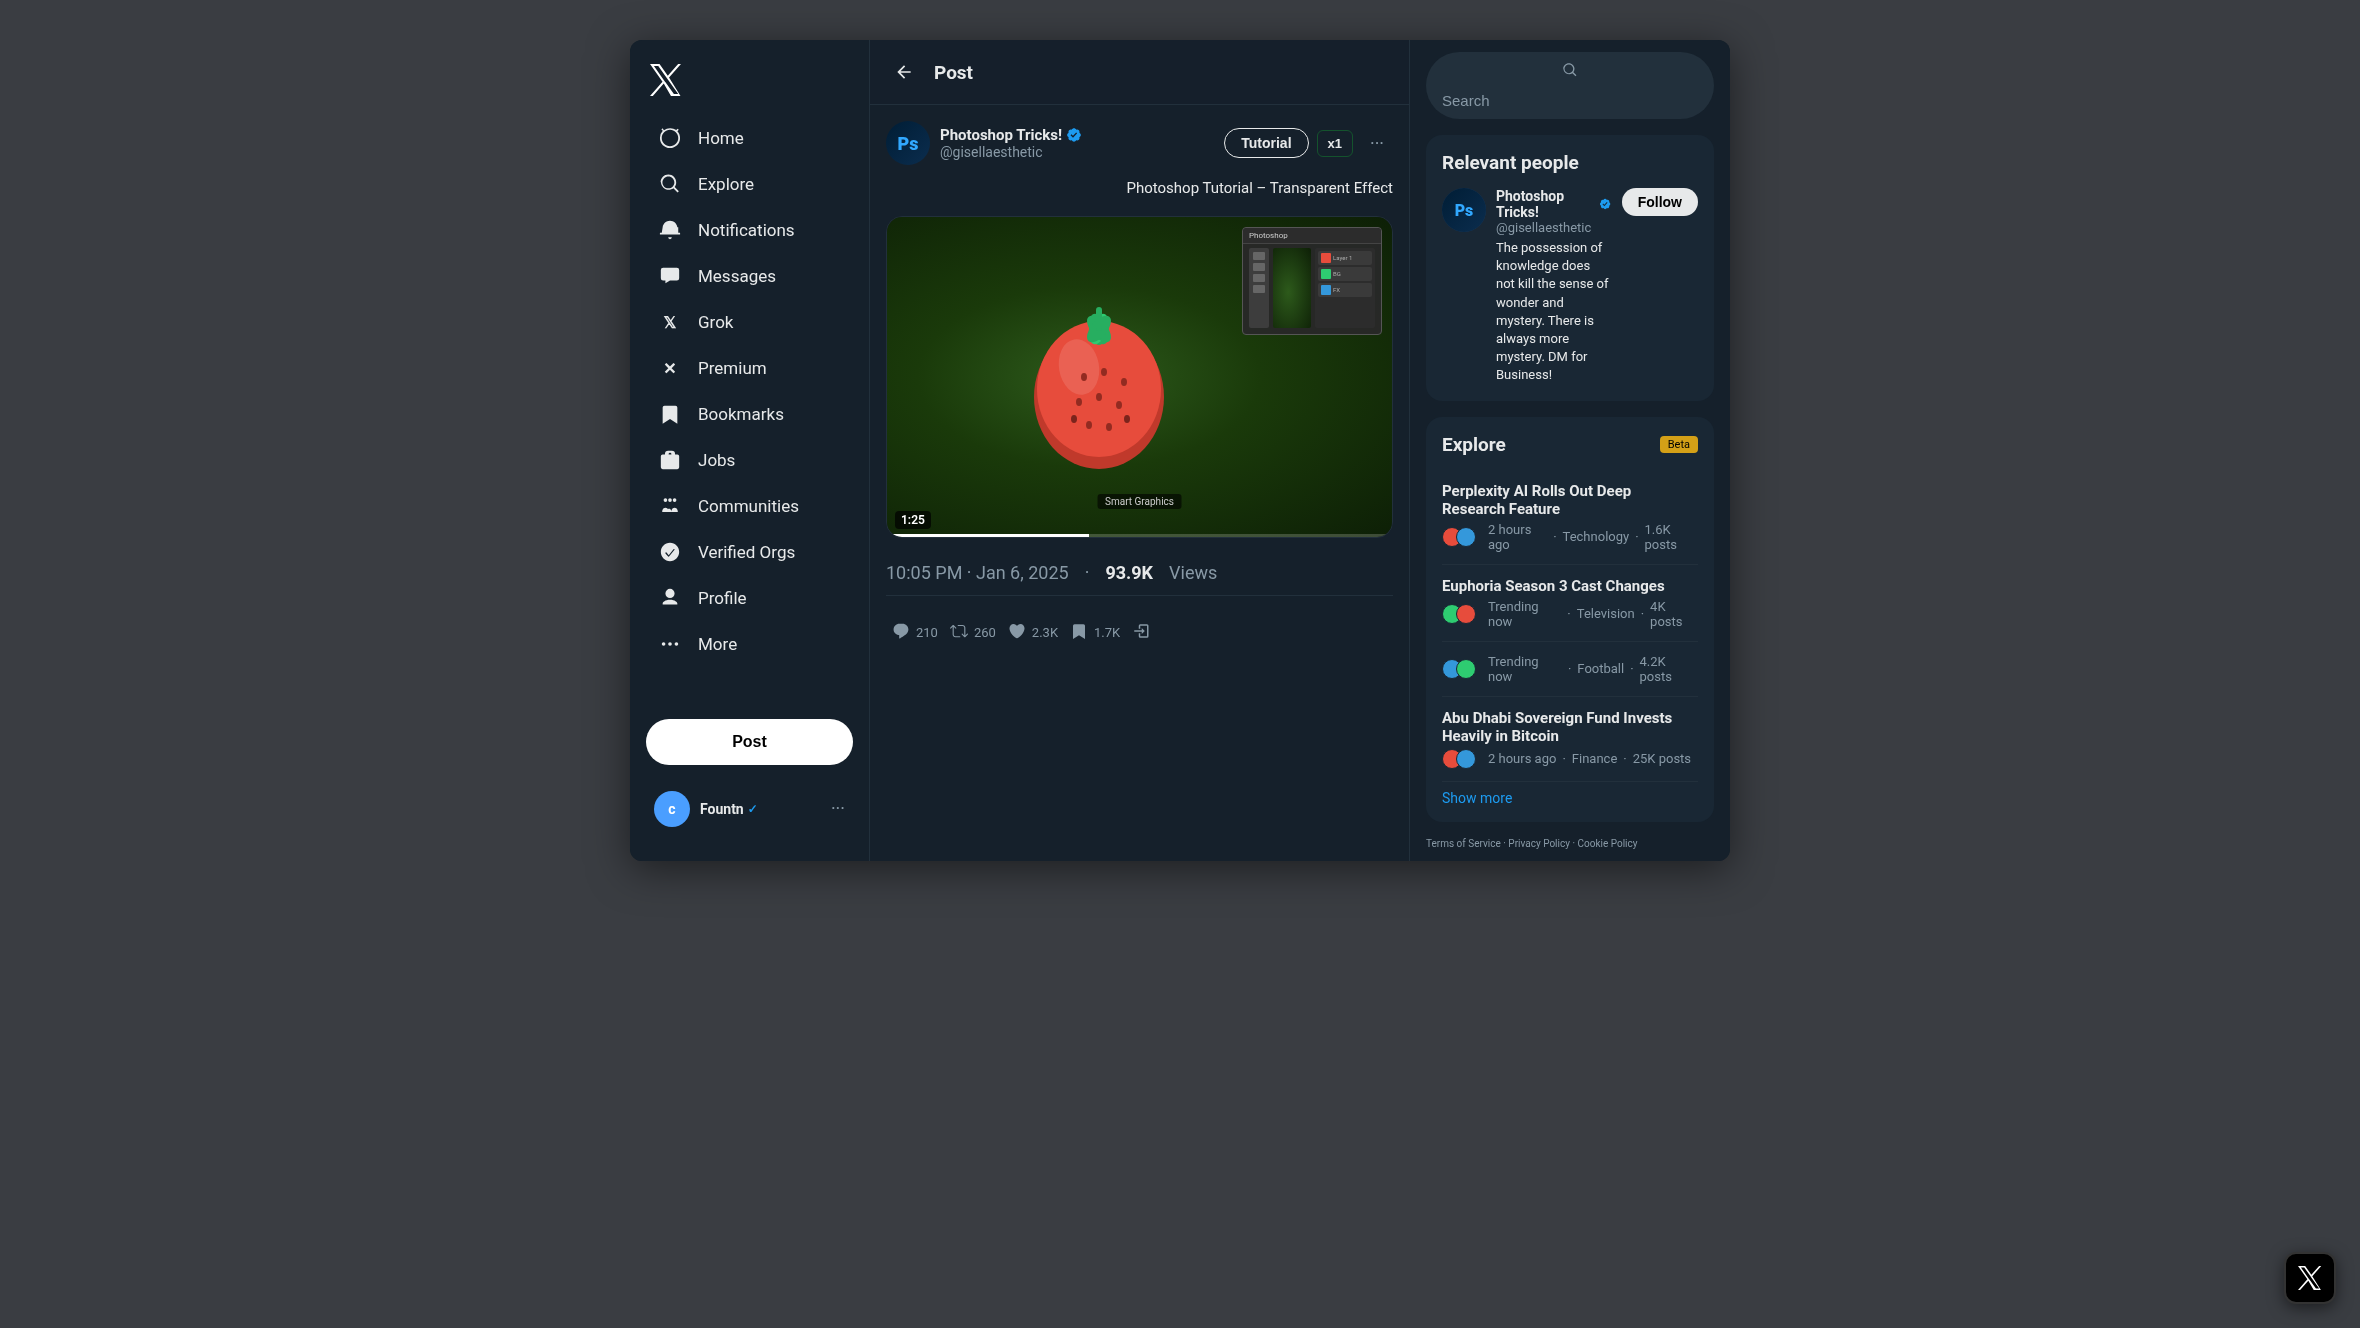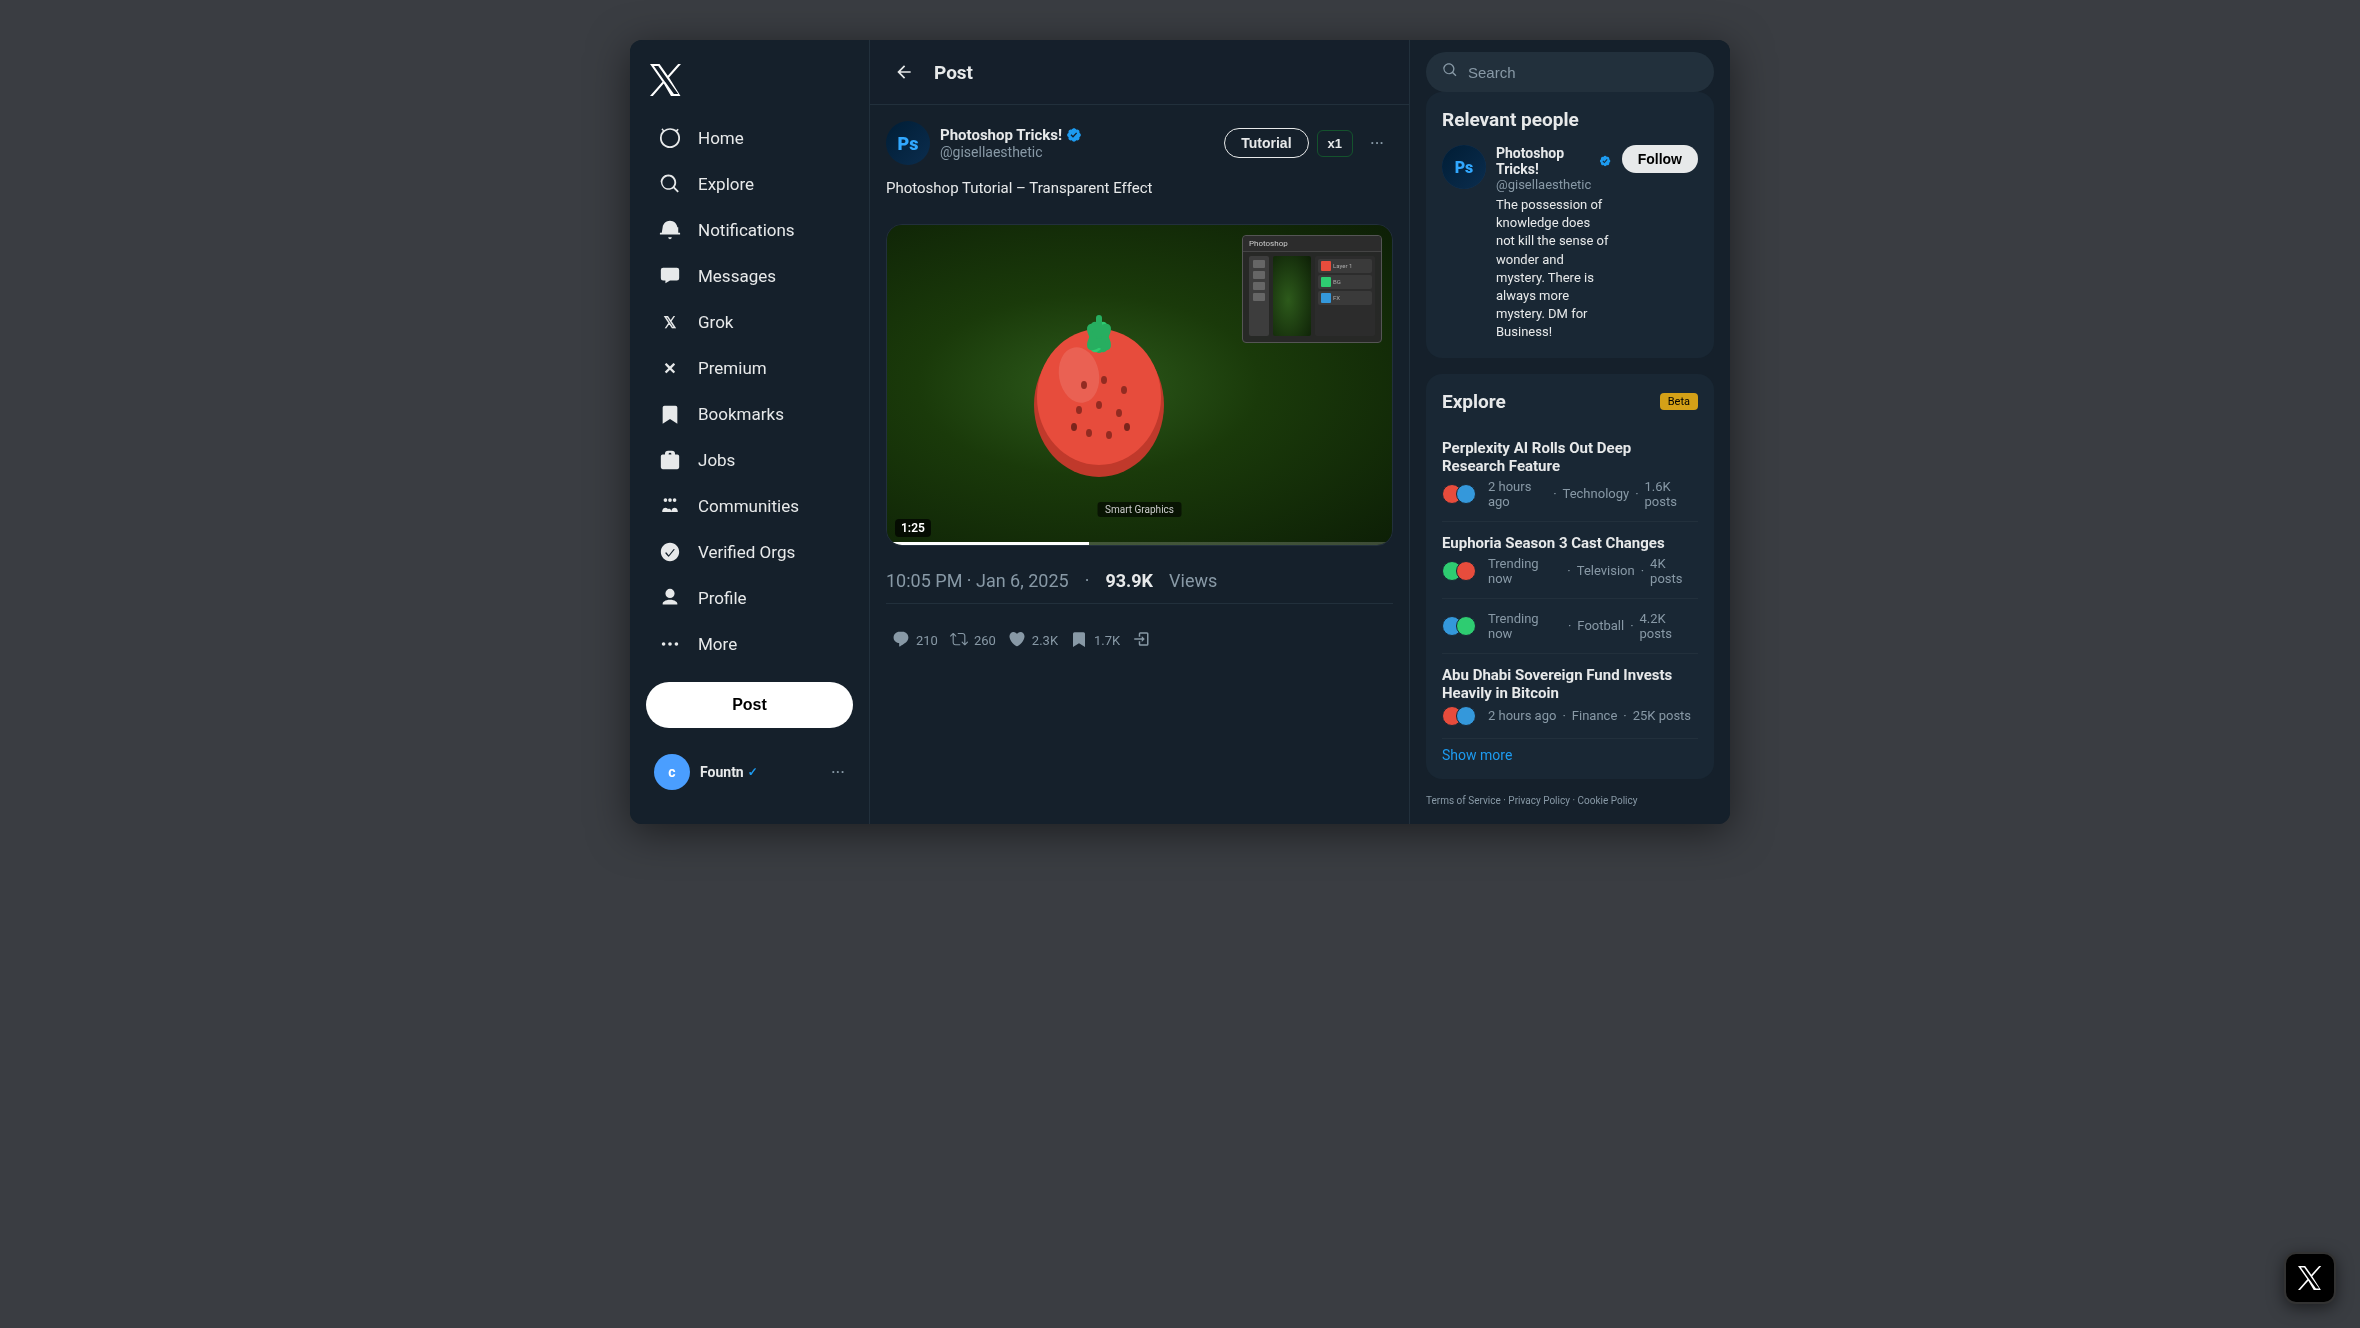--- a/index.html
+++ b/index.html
@@ -190,22 +190,23 @@
       color: #8899a6;
       cursor: pointer;
       font-size: 18px;
       width: 32px; height: 32px;
       border-radius: 50%;
       display: flex; align-items: center; justify-content: center;
     }
     .post-text {
       font-size: 15px;
       color: #e7e9ea;
-      margin-bottom: 24px;
+      margin-bottom: 16px;
       line-height: 1.5;
+      text-align: right;
     }
     .post-image-container {
       border-radius: 16px;
       overflow: hidden;
       margin-bottom: 24px;
       border: 1px solid #22303c;
       position: relative;
       background: #1a1a2e;
     }
     .post-image-canvas {
@@ -359,20 +360,22 @@
       background: #15202b;
       overflow-y: auto;
     }
     .search-box {
       display: flex;
       align-items: center;
       background: #22303c;
       border-radius: 50px;
       padding: 10px 16px;
       gap: 10px;
+      margin-bottom: 16px;
+      flex-direction: column;
     }
     .search-icon { color: #8899a6; font-size: 16px; }
     .search-input {
       background: transparent;
       border: none;
       outline: none;
       color: #e7e9ea;
       font-size: 15px;
       width: 100%;
     }

